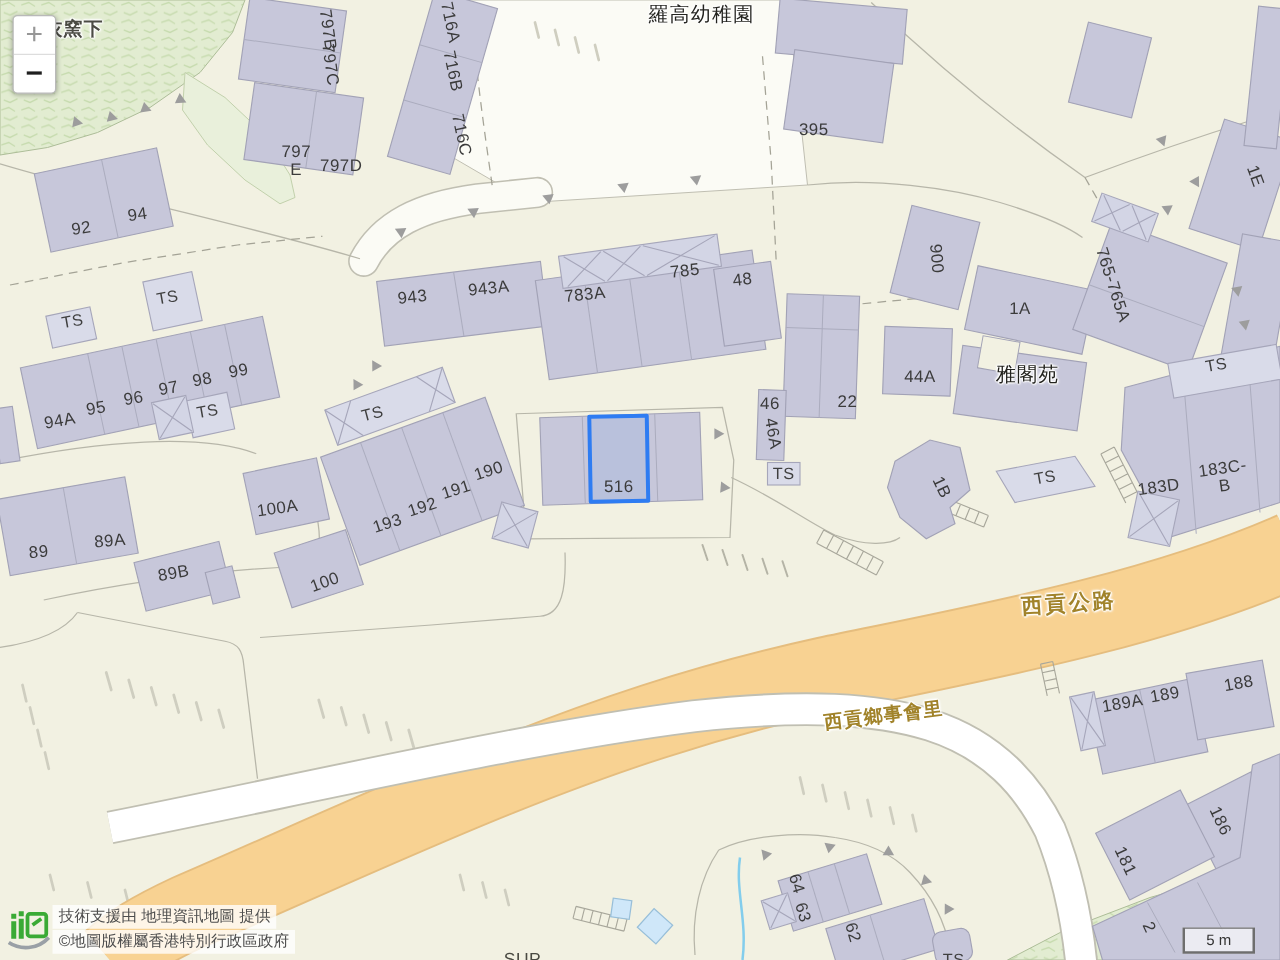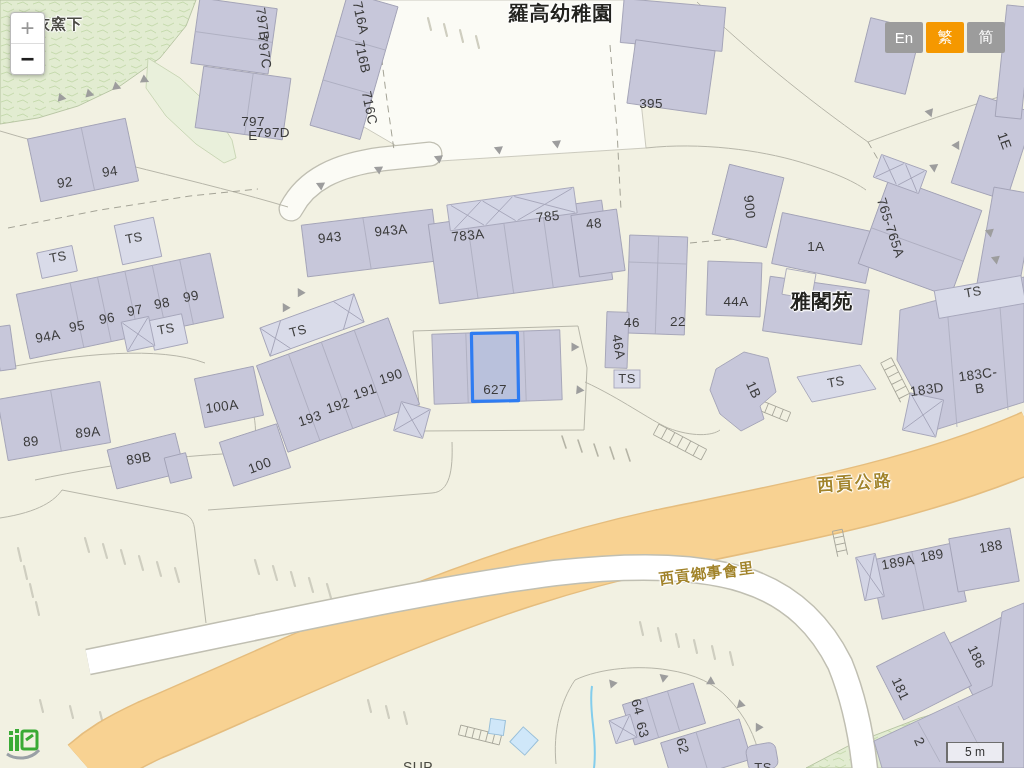--- a/index.html
+++ b/index.html
@@ -32,21 +32,21 @@
   .stream{fill:none;stroke:#83cdec;stroke-width:2;}
   .wat rect{fill:#cfe7f9;stroke:#98bfd9;stroke-width:1;}
 
   
   .ml{position:absolute;transform:translate(-50%,-50%) rotate(var(--r,0deg));
       font-size:13.5px;color:#3b3b3b;white-space:pre-line;text-align:center;
       line-height:1.05;letter-spacing:.4px;pointer-events:none;}
   .ts{font-size:13px;color:#3f3f3f;}
   .halo{text-shadow:1px 0 1px #fff,-1px 0 1px #fff,0 1px 1px #fff,0 -1px 1px #fff,
         1px 1px 2px #fff,-1px -1px 2px #fff;}
-  .pl{font-size:20px;font-weight:bold;color:#23231f;letter-spacing:1px;}
+  .pl{font-size:16px;font-weight:normal;color:#23231f;letter-spacing:1px;}
   .pl-gray{font-size:15px;font-weight:600;color:#4b4b44;letter-spacing:1px;}
   .rl{font-size:17px;font-weight:bold;color:#a1832a;letter-spacing:2px;}
   .rl2{font-size:15px;font-weight:bold;color:#a1832a;letter-spacing:1px;}
   .partial{font-size:14px;color:#4a4a42;}
 
   
   .zoomctl{position:absolute;left:10px;top:12px;width:33px;background:#fff;
            border:1px solid #b9b9b9;border-radius:4px;box-shadow:0 1px 4px rgba(0,0,0,.3);
            overflow:hidden;}
   .zoomctl .zbtn{height:30px;display:flex;align-items:center;justify-content:center;
@@ -428,35 +428,35 @@
     <div class="ml" style="left:260px;top:466px;--r:-20deg">100</div>
     <div class="ml" style="left:310px;top:419px;--r:-18deg">193</div>
     <div class="ml" style="left:338px;top:406px;--r:-18deg">192</div>
     <div class="ml" style="left:365px;top:392px;--r:-18deg">191</div>
     <div class="ml" style="left:391px;top:377px;--r:-18deg">190</div>
     <div class="ml" style="left:330px;top:238px;--r:-6deg">943</div>
     <div class="ml" style="left:391px;top:231px;--r:-6deg">943A</div>
     <div class="ml" style="left:468px;top:236px;--r:-6deg">783A</div>
     <div class="ml" style="left:548px;top:217px;--r:-6deg">785</div>
     <div class="ml" style="left:594px;top:224px;--r:-6deg">48</div>
-    <div class="ml" style="left:495px;top:390px">627</div>
+    <div class="ml" style="left:495px;top:390px">516</div>
     <div class="ml" style="left:262px;top:24px;--r:82deg">797B</div>
     <div class="ml" style="left:264px;top:52px;--r:82deg">797C</div>
-    <div class="ml" style="left:253px;top:129px">797
+    <div class="ml" style="left:237px;top:129px">797
 E</div>
     <div class="ml" style="left:273px;top:133px">797D</div>
     <div class="ml" style="left:360px;top:18px;--r:78deg">716A</div>
     <div class="ml" style="left:362px;top:57px;--r:78deg">716B</div>
     <div class="ml" style="left:369px;top:108px;--r:78deg">716C</div>
     <div class="ml" style="left:651px;top:104px">395</div>
     <div class="ml" style="left:1004px;top:141px;--r:70deg">1E</div>
     <div class="ml" style="left:749px;top:207px;--r:85deg">900</div>
     <div class="ml" style="left:816px;top:247px">1A</div>
     <div class="ml" style="left:736px;top:302px">44A</div>
-    <div class="ml" style="left:632px;top:323px">46</div>
+    <div class="ml" style="left:616px;top:323px">46</div>
     <div class="ml" style="left:678px;top:322px">22</div>
     <div class="ml" style="left:890px;top:228px;--r:72deg">765-765A</div>
     <div class="ml" style="left:618px;top:347px;--r:80deg">46A</div>
     <div class="ml" style="left:753px;top:390px;--r:65deg">1B</div>
     <div class="ml" style="left:927px;top:390px;--r:-8deg">183D</div>
     <div class="ml" style="left:979px;top:382px;--r:-8deg">183C-B</div>
     <div class="ml" style="left:898px;top:563px;--r:-10deg">189A</div>
     <div class="ml" style="left:932px;top:556px;--r:-10deg">189</div>
     <div class="ml" style="left:991px;top:547px;--r:-10deg">188</div>
     <div class="ml" style="left:976px;top:657px;--r:65deg">186</div>
@@ -476,31 +476,34 @@
     <div class="ml ts" style="left:763px;top:768px">TS</div>
 
     <div class="ml partial" style="left:418px;top:767px">SUP</div>
   </div>
 
   <div class="zoomctl">
     <div class="zbtn zin">+</div>
     <div class="zbtn zout">−</div>
   </div>
 
-  <div class="langbar">
-    <div class="langbtn">En</div>
-    <div class="langbtn active">繁</div>
-    <div class="langbtn">简</div>
-  </div>
 
   <svg class="logo" viewBox="0 0 34 37">
     <rect x="3" y="12" width="4" height="14" fill="#3aaa35"></rect>
     <rect x="3" y="6" width="4" height="4" fill="#3aaa35"></rect>
     <rect x="9" y="10" width="4" height="16" fill="#3aaa35"></rect>
     <rect x="9" y="4" width="4" height="4" fill="#3aaa35"></rect>
     <rect x="16" y="6" width="15" height="18" rx="2" fill="none" stroke="#3aaa35" stroke-width="3"></rect>
     <path d="M20,15 L27,10" stroke="#3aaa35" stroke-width="3" fill="none"></path>
     <path d="M1,29 C10,35 24,35 33,25" stroke="#9aa0a6" stroke-width="3" fill="none"></path>
   </svg>
+  <div class="attr">
+    <div class="row">
+      <span>技術支援由</span>
+      <a href="#">地理資訊地圖</a>
+      <span>提供</span>
+    </div>
+    <div class="row">©地圖版權屬香港特別行政區政府</div>
+  </div>
 
   <div class="scalebar">5 m</div>
 
 </div>
 
 </body></html>

